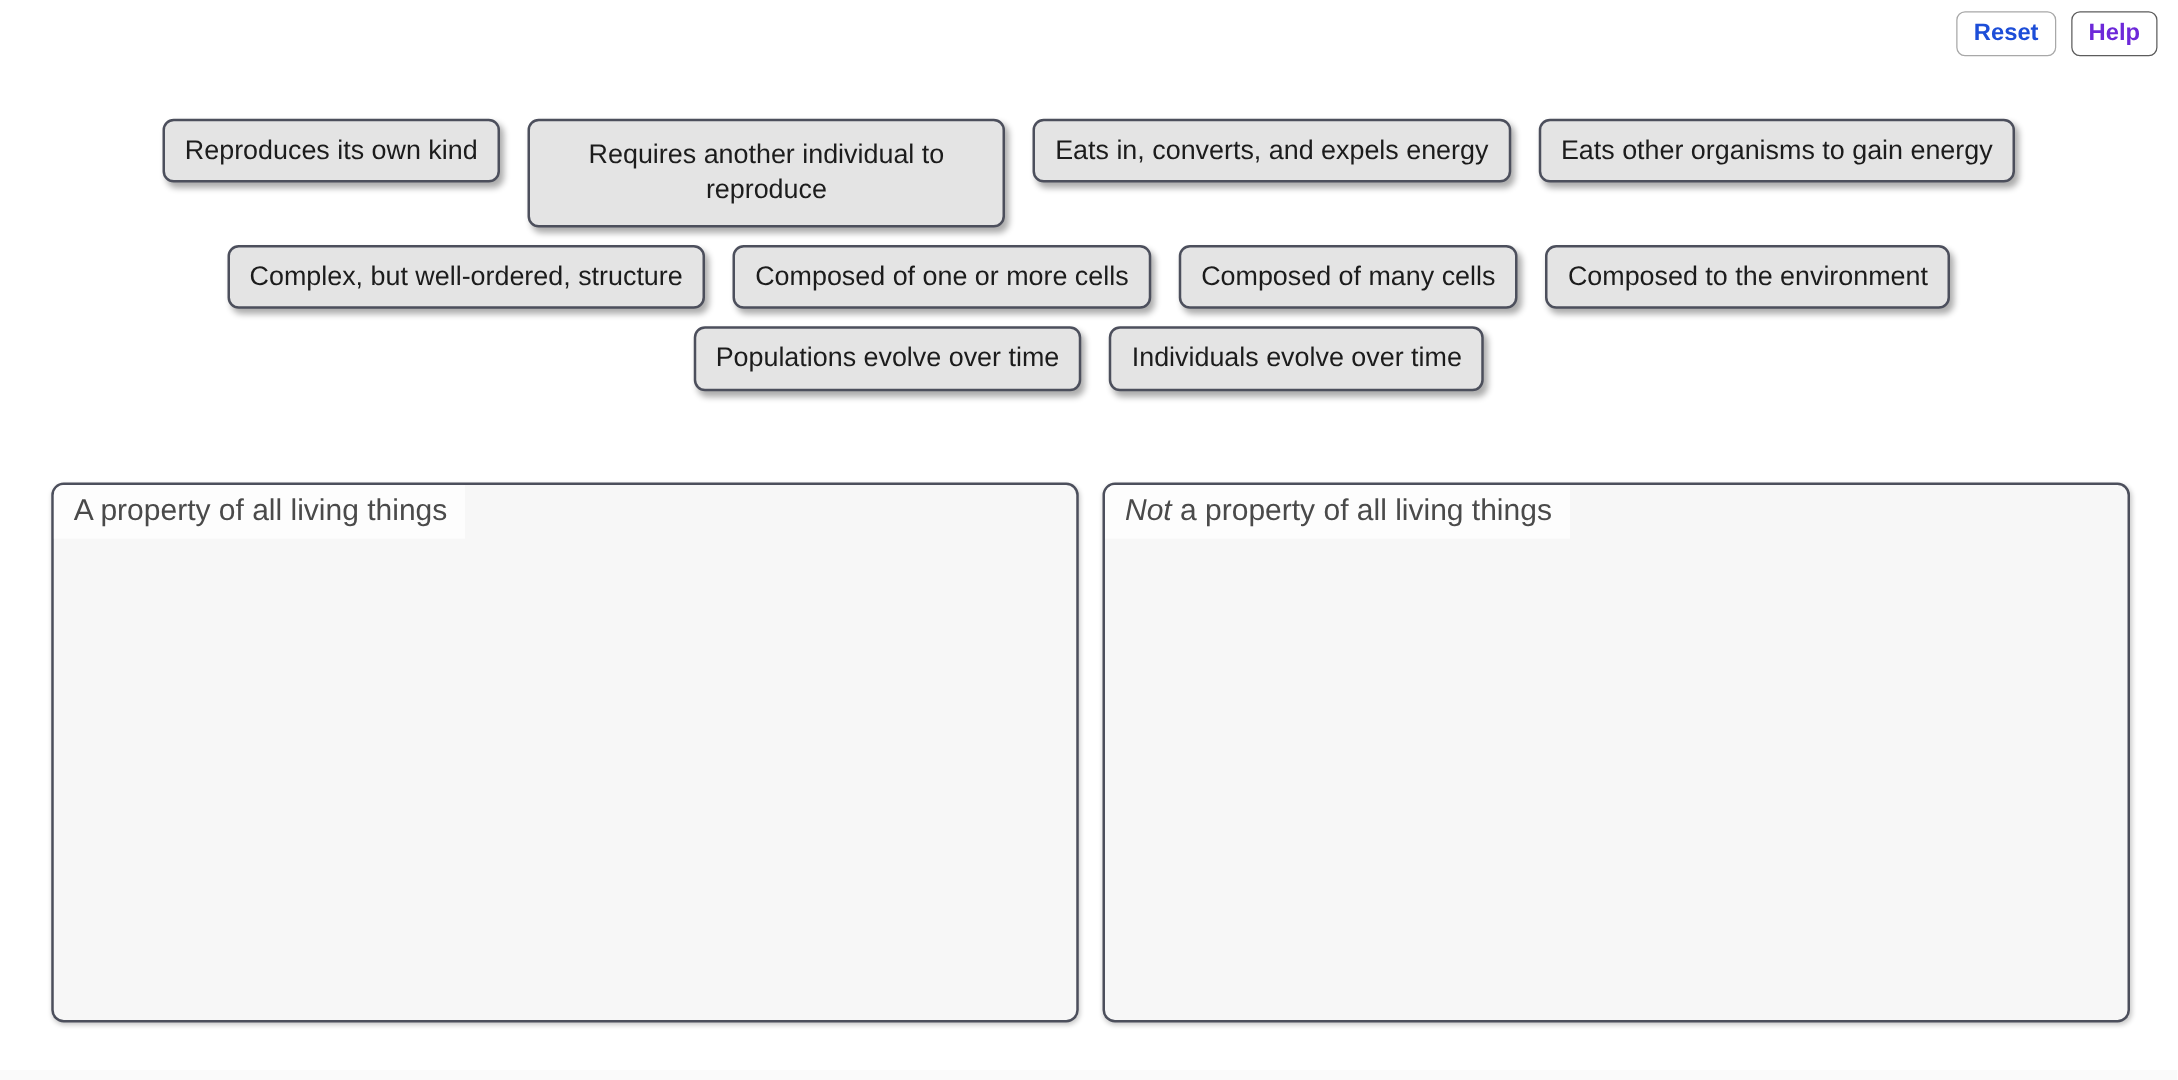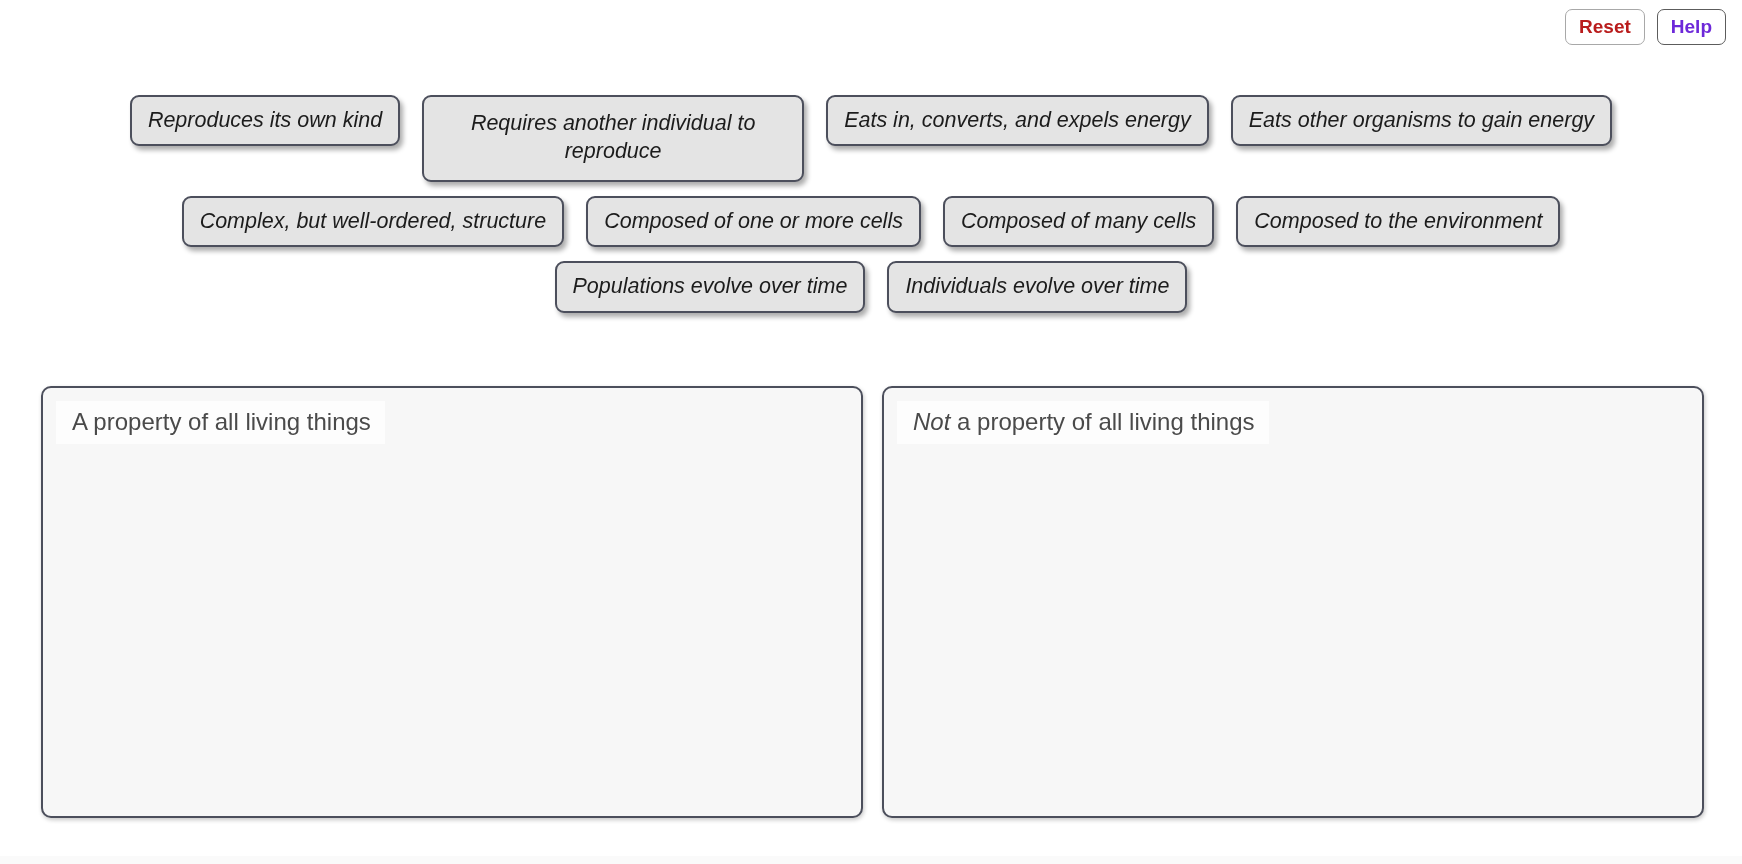--- a/index.html
+++ b/index.html
@@ -32,35 +32,34 @@
     line-height: 1;
     padding: 7px 13px 8px 13px;
     border-radius: 7px;
     background: #ffffff;
     border: 1.5px solid #8c8c8c;
     box-sizing: border-box;
     white-space: nowrap;
     cursor: pointer;
   }
   .ctl-btn.disabled {
-    color: #b91c1c;
+    color: #1d4ed8;
     border-color: #a8a8a8;
   }
   .ctl-btn.active {
     color: #6d28d9;
     border-color: #5c5c5c;
   }
 
   
   #tile-bank {
     position: absolute;
     top: 95px;
     left: 0;
     width: 1742px;
-    font-style: italic;
   }
   .tile-row {
     display: flex;
     justify-content: center;
     align-items: flex-start;
     gap: 22px;
     margin-bottom: 14px;
   }
   .tile {
     background: #e4e4e4;
@@ -104,21 +103,21 @@
     position: relative;
   }
   .dropzone-header {
     display: inline-block;
     background: #fdfdfd;
     color: #4a4a4a;
     font-family: "Liberation Sans", sans-serif;
     font-size: 24px;
     line-height: 1;
     padding: 9px 14px 10px 16px;
-    margin: 13px;
+    margin: 0;
     white-space: nowrap;
     text-align: right;
   }
   .dropzone-header em {
     font-style: italic;
   }
   .dropzone-body {
     position: absolute;
     top: 38px;
     left: 0;

